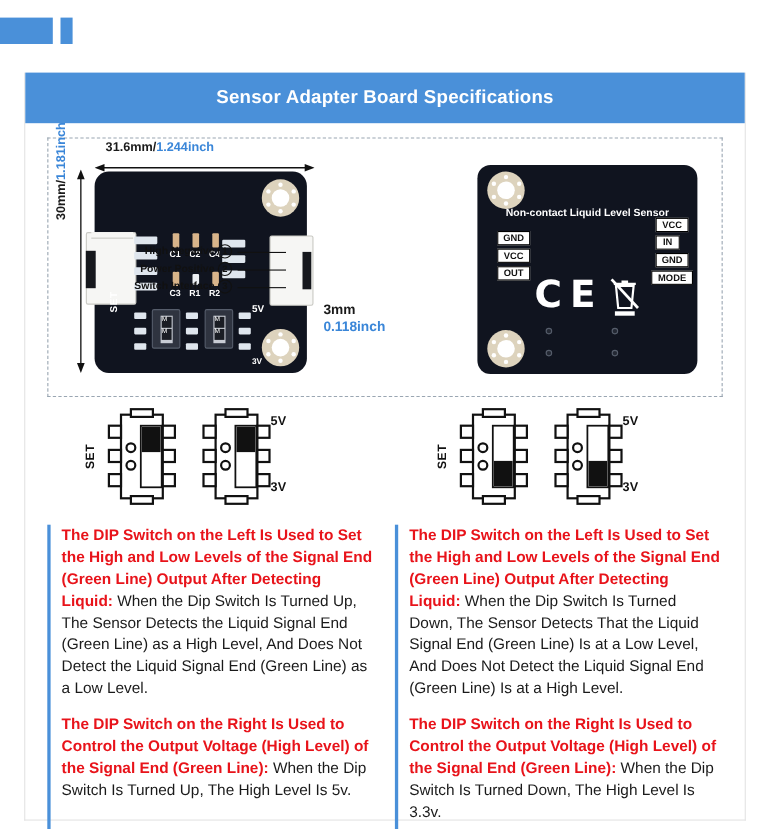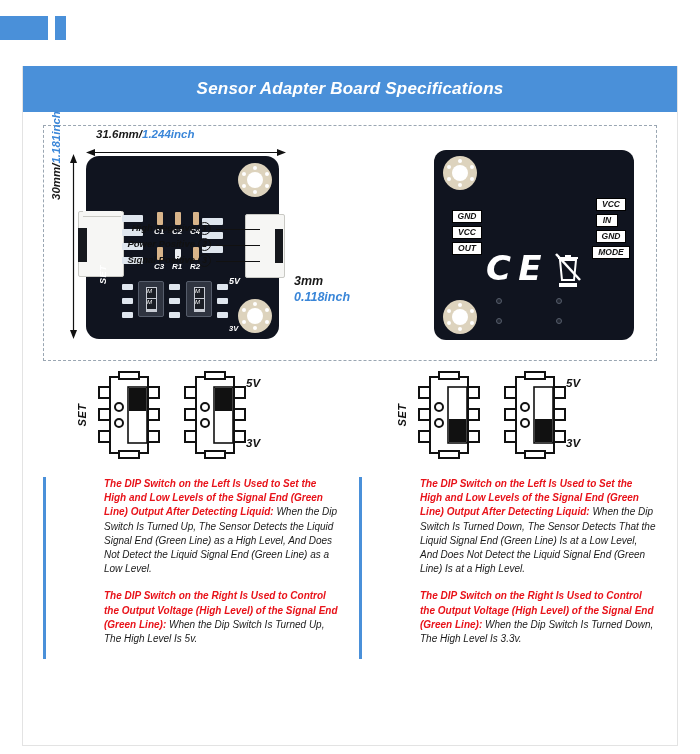--- a/index.html
+++ b/index.html
@@ -29,21 +29,20 @@
   }
 
   
   .card {
     position: absolute;
     left: 22px; top: 66px; right: 22px;
     width: 656px; height: 680px;
     background: #fff;
     border: 1px solid #e3e3e3;
     border-top: none;
-    font-style: italic;
   }
 
   .spec-banner {
     height: 46px; background: #4a90d9;
     display: flex; align-items: center; justify-content: center;
     color: #fff; font-size: 17px; font-weight: bold;
     letter-spacing: .2px;
     margin: 0;
   }
 
@@ -224,21 +223,21 @@
   
   .text-row {
     position: relative; margin: 6px 20px 0 20px;
     display: flex; gap: 18px;
   }
   .tcol {
     width: 307px;
     border-left: 3px solid #4a90d9;
     padding-left: 10px;
   }
-  .tpara { margin-bottom: 13px; font-size: 10px; line-height: 1.42; color: #1a1a1a; margin-left: 48px; }
+  .tpara { margin-bottom: 13px; font-size: 14px; line-height: 1.42; color: #1a1a1a; }
   .tpara b { color: #e8131a; }
 </style>
 </head>
 <body>
 
 <div class="page-header">
   <div class="hdr-bar-wide"></div>
   <div class="hdr-bar-narrow"></div>
 </div>
 
@@ -343,21 +342,21 @@
       <div class="v-label" style="left:143px;top:168px;font-size:7.5px">3V</div>
     </div>
 
     <div class="callout" style="left:20px;top:96px;width:150px">
       <span>High Negative</span><span class="circnum">1</span>
     </div>
     <div class="callout" style="left:20px;top:112px;width:150px">
       <span>Power Positive</span><span class="circnum">2</span>
     </div>
     <div class="callout" style="left:20px;top:128px;width:150px">
-      <span>Signal Positive</span><span class="circnum">3</span>
+      <span>Switch Interface</span><span class="circnum">3</span>
     </div>
     <div class="lead" style="left:172px;top:103px;width:44px"></div>
     <div class="lead" style="left:172px;top:119px;width:44px"></div>
     <div class="lead" style="left:172px;top:135px;width:44px"></div>
 
     <div class="sensor">
       <div class="mount-hole" style="left:9px;top:6px">
         <div class="mh-dot" style="left:15px;top:3px"></div>
           <div class="mh-dot" style="left:27px;top:9px"></div>
         <div class="mh-dot" style="left:27px;top:21px"></div>
@@ -367,20 +366,21 @@
       </div>
       <div class="mount-hole" style="left:9px;bottom:6px">
         <div class="mh-dot" style="left:15px;top:3px"></div>
           <div class="mh-dot" style="left:27px;top:9px"></div>
         <div class="mh-dot" style="left:27px;top:21px"></div>
           <div class="mh-dot" style="left:15px;top:27px"></div>
         <div class="mh-dot" style="left:4px;top:21px"></div>
           <div class="mh-dot" style="left:4px;top:9px"></div>
       </div>
 
+      <div class="sensor-title">Non-contact Liquid Level Sensor</div>
 
       <div class="pinbox" style="left:18px;top:60px;width:30px">GND</div>
       <div class="pinbox" style="left:18px;top:76px;width:30px">VCC</div>
       <div class="pinbox" style="left:18px;top:92px;width:30px">OUT</div>
 
       <div class="pinbox" style="right:8px;top:48px;width:30px">VCC</div>
       <div class="pinbox" style="right:16px;top:64px;width:22px">IN</div>
       <div class="pinbox" style="right:8px;top:80px;width:30px">GND</div>
       <div class="pinbox" style="right:4px;top:96px;width:38px">MODE</div>
 

